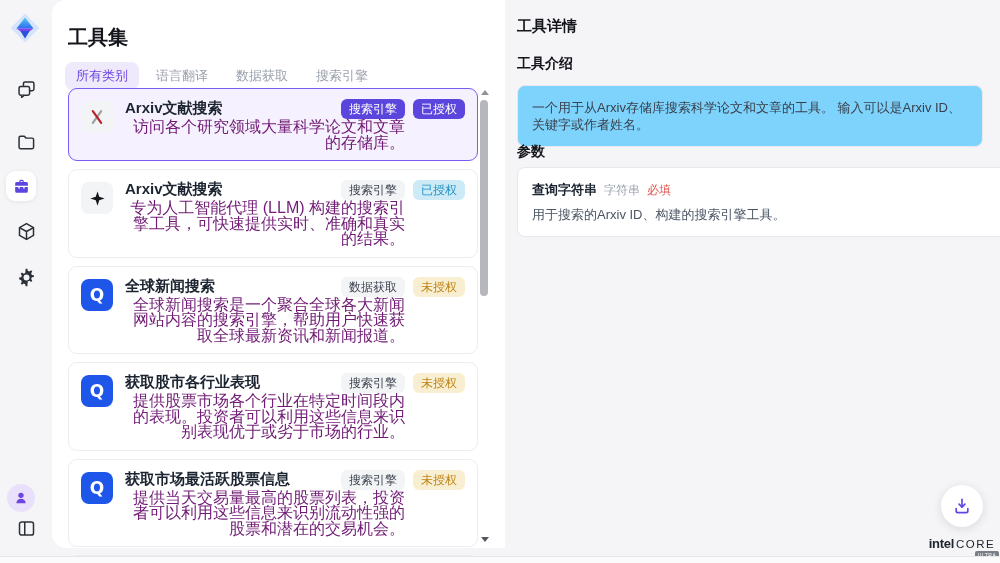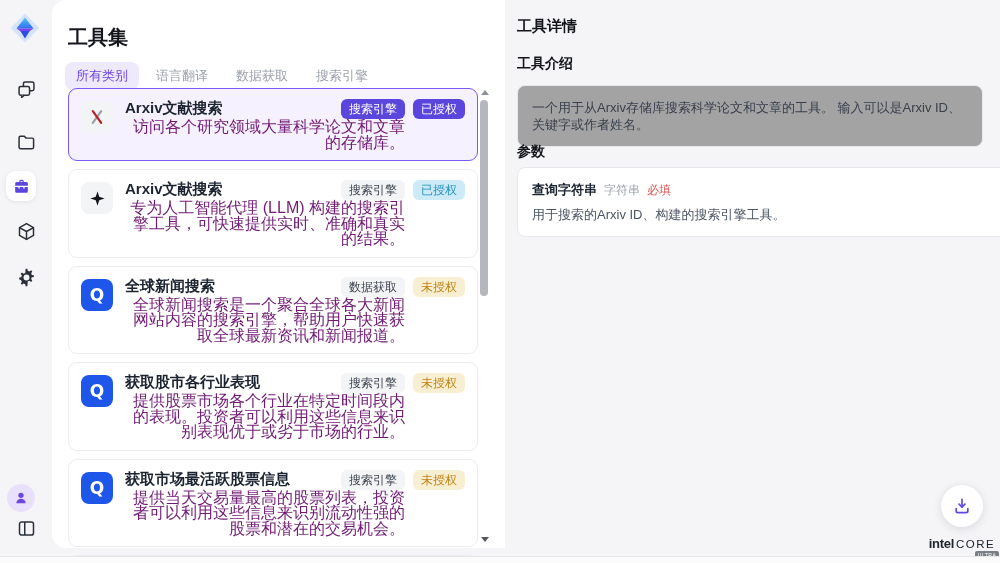--- a/index.html
+++ b/index.html
@@ -41,21 +41,21 @@
   .sb-arrow-up, .sb-arrow-down { position:absolute; left:1px; width:0; height:0; border-left:4px solid transparent; border-right:4px solid transparent; }
   .sb-arrow-up { top:2px; border-bottom:5px solid #8d9199; }
   .sb-arrow-down { bottom:2px; border-top:5px solid #55595f; }
   .sb-thumb { position:absolute; left:0; top:12px; width:8px; height:196px; background:#b6b7bc; border-radius:4px; cursor:grab; }
 
   
   .detail { position:absolute; left:505px; top:0; width:495px; height:556px; background:#f5f5f7; }
   .detail-title { position:absolute; left:12px; top:17px; font-size:15px; font-weight:bold; color:#14161c;text-align:center; }
   .section-heading { font-size:14px; font-weight:bold; color:#14161c; }
   .intro-heading { position:absolute; left:12px; top:55px; }
-  .intro-box { position:absolute; left:12px; top:85px; width:466px; background:#a3a3a3; border:1px solid #e7e8ec; border-radius:8px; padding:13px 14px; font-size:13px; color:#39404c; line-height:17px; }
+  .intro-box { position:absolute; left:12px; top:85px; width:466px; background:#7dd3fc; border:1px solid #e7e8ec; border-radius:8px; padding:13px 14px; font-size:13px; color:#39404c; line-height:17px; }
   .params-heading { position:absolute; left:12px; top:143px; }
   .param-box { position:absolute; left:12px; top:167px; width:552px; background:#fff; border:1px solid #e7e8ec; border-radius:8px; padding:13px 14px; }
   .param-row { display:flex; align-items:baseline; gap:7px; }
   .param-name { font-size:13px; font-weight:bold; color:#1b2430; }
   .param-type { font-size:12px; color:#98a0ab; }
   .param-required { font-size:12px; color:#e0574f; }
   .param-desc { font-size:13px; color:#4b5563; margin-top:7px; line-height:17px; }
 
   
   .download-btn { position:absolute; left:941px; top:485px; width:42px; height:42px; border-radius:50%; background:#fff; box-shadow:0 2px 10px rgba(30,30,60,.13); display:flex; align-items:center; justify-content:center; cursor:pointer; }

